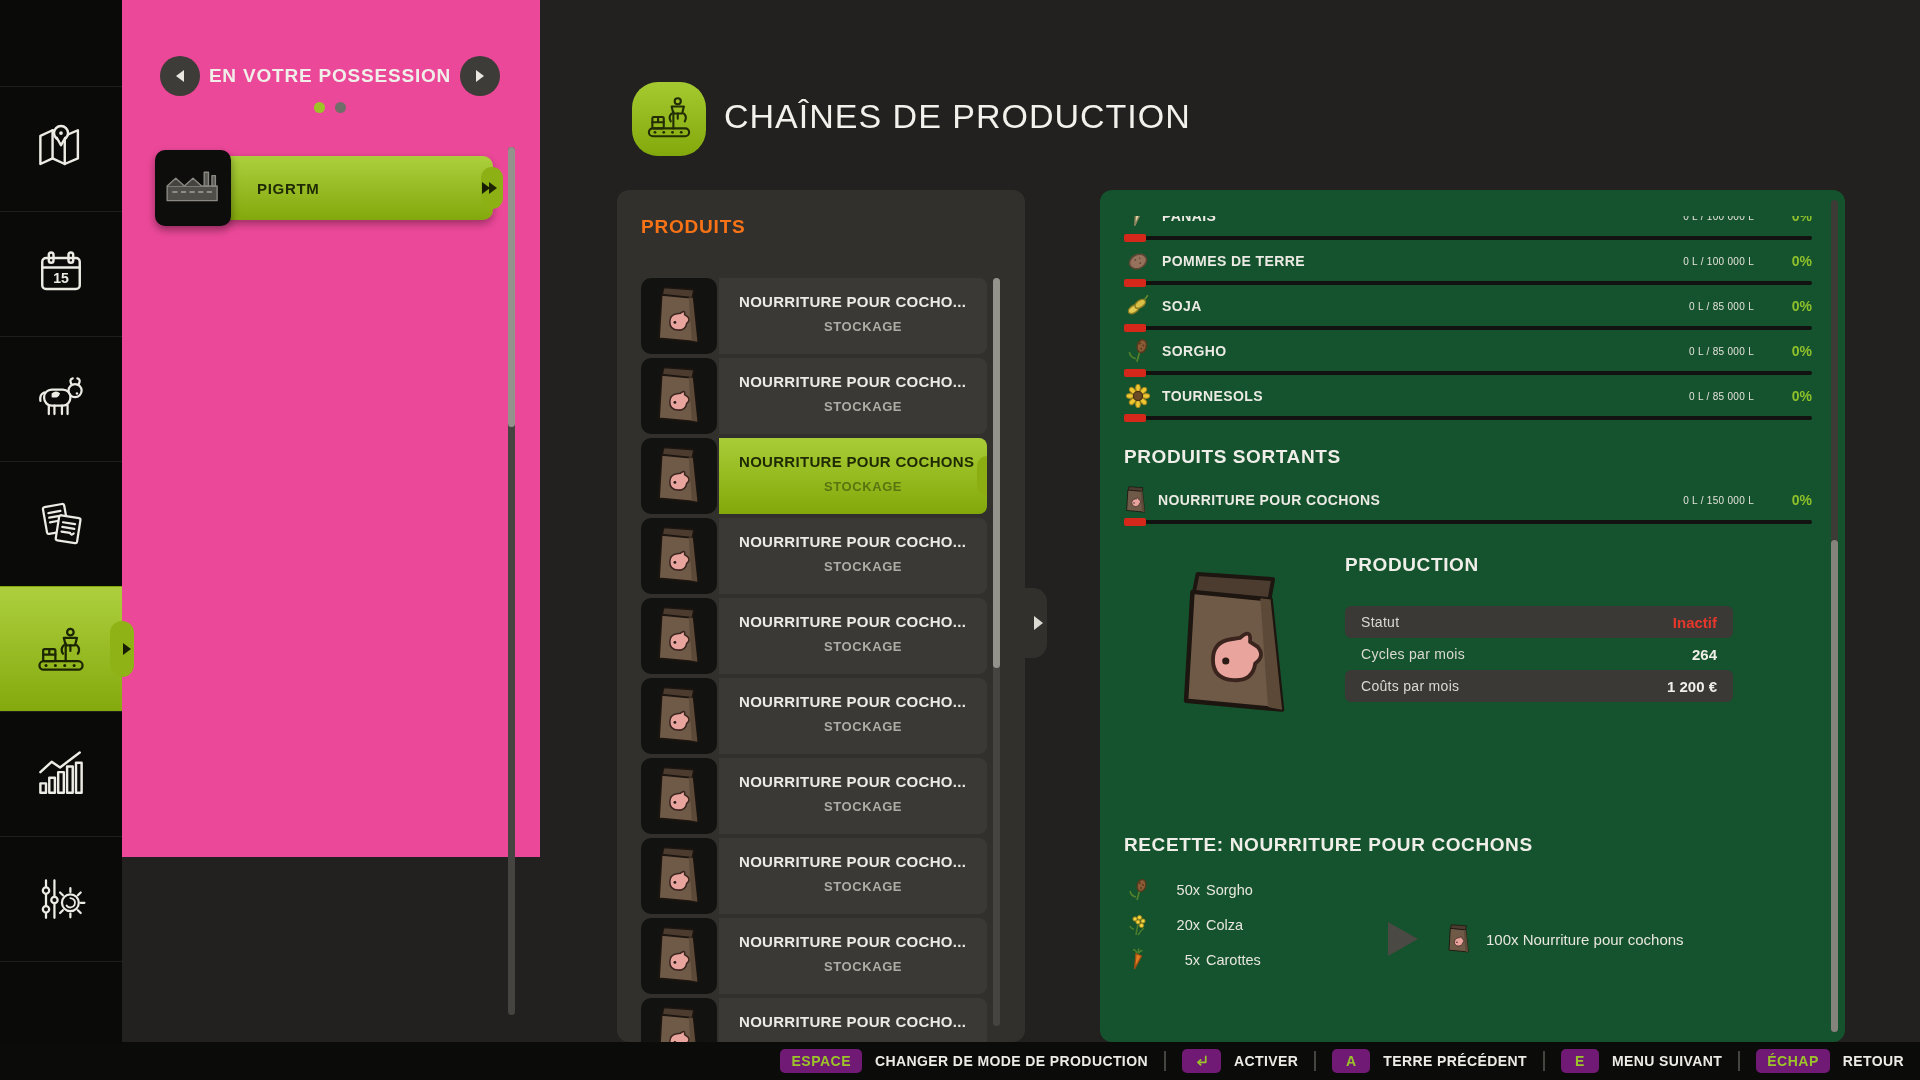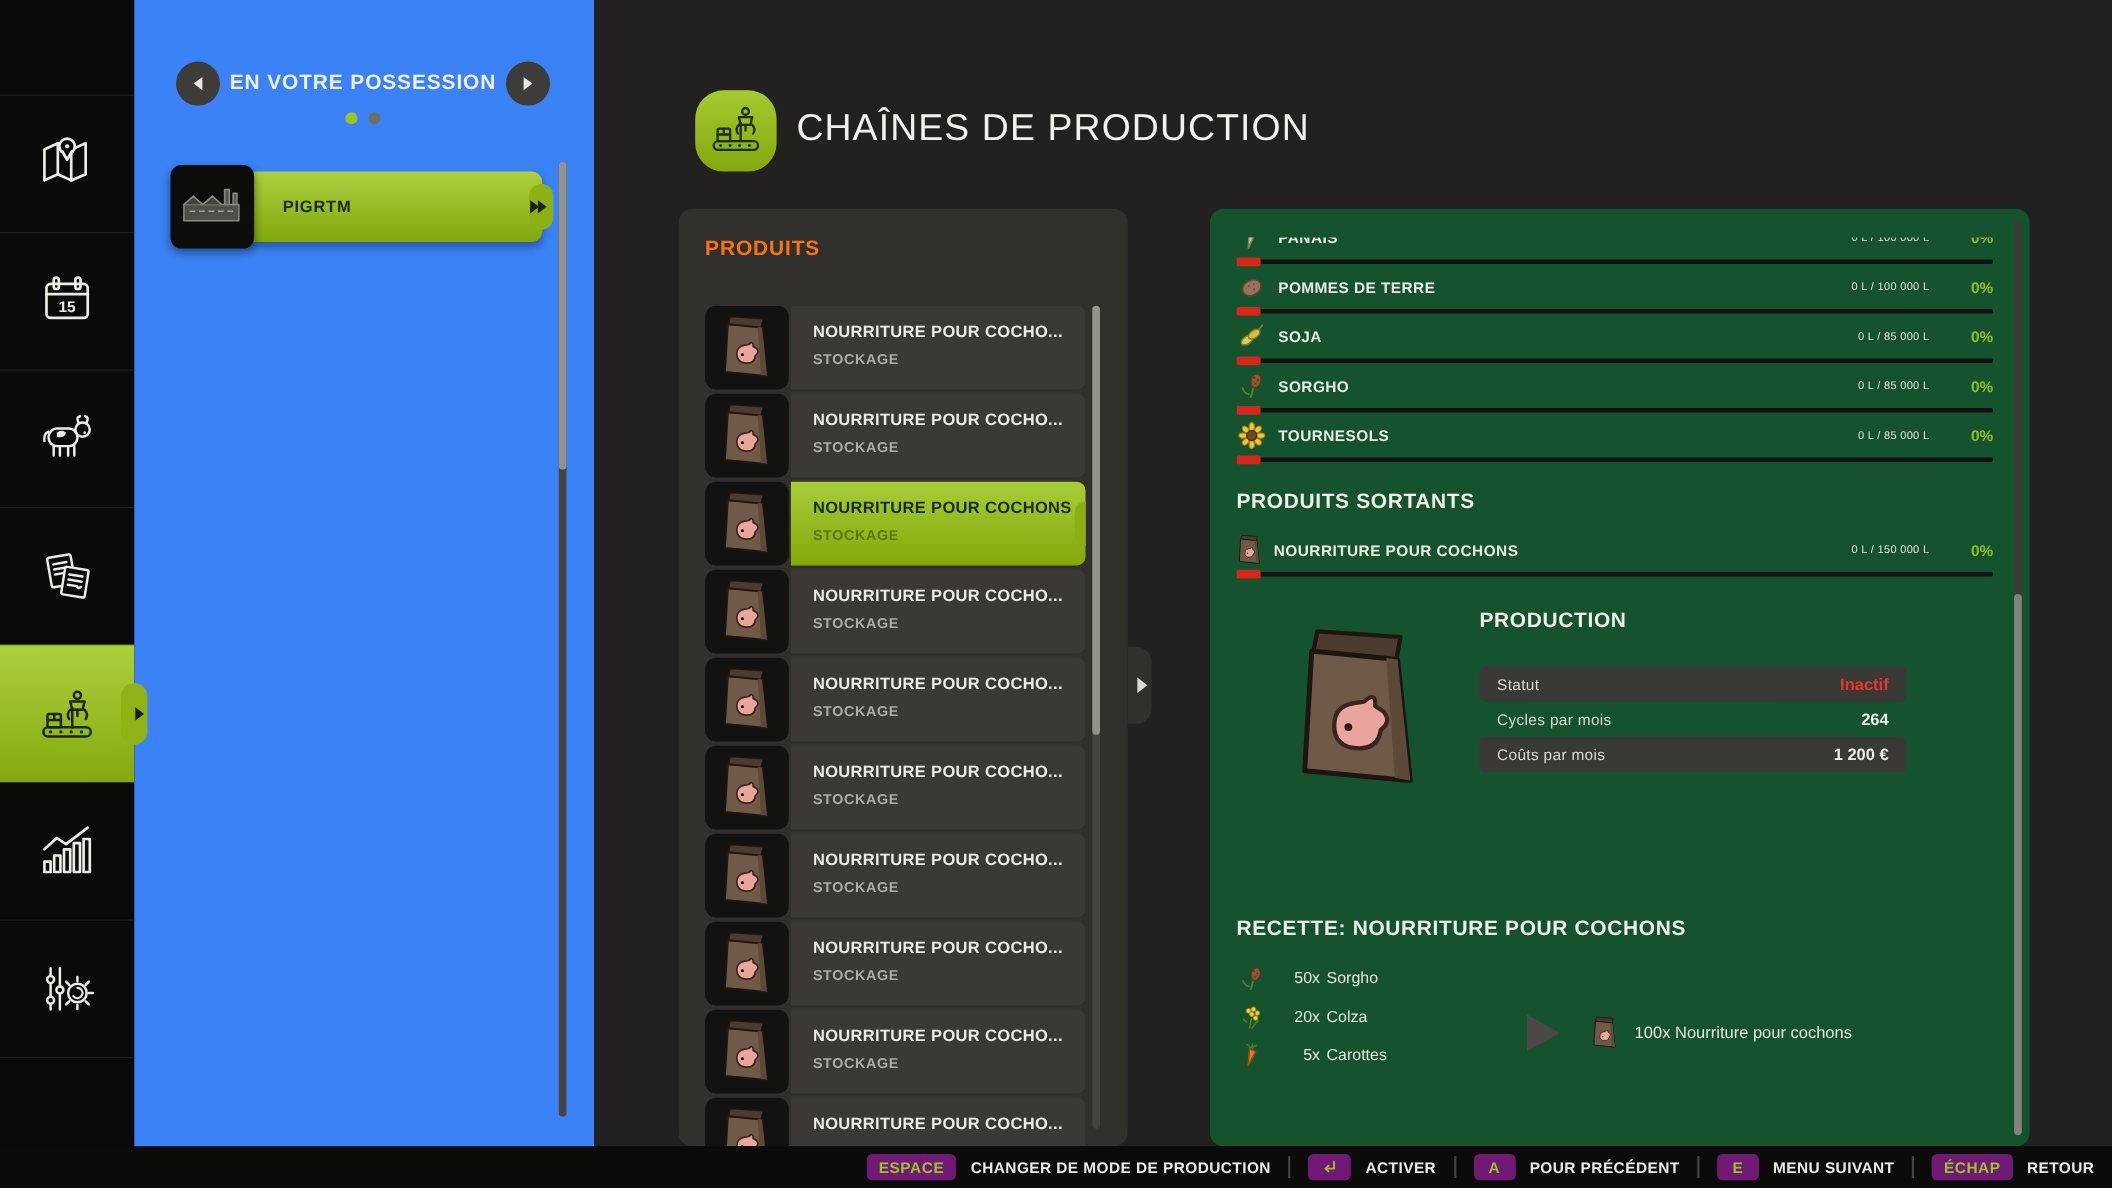--- a/index.html
+++ b/index.html
@@ -11,21 +11,21 @@
   .side-cell{position:relative;height:124px;border-top:1px solid #39393573;display:flex;align-items:center;justify-content:center;color:#ecebe4;cursor:pointer;}
   .side-end{border-top:1px solid #39393573;height:40px;}
   .side-cell .cell-icon{width:60px;height:60px;display:block;text-align:right;}
   .side-cell .cell-icon svg{width:100%;height:100%;display:block;}
   .side-cell.active{background:linear-gradient(180deg,#adcf3e,#84a90d);color:#1c2602;border-top-color:transparent;z-index:6;}
   .side-cell .bump{display:none;}
   .side-cell.active .bump{display:block;position:absolute;right:-12px;top:50%;transform:translateY(-50%);width:24px;height:56px;background:#8fb317;border-radius:12px;}
   .bump i{position:absolute;right:3px;top:50%;transform:translateY(-50%);width:0;height:0;border-top:6px solid transparent;border-bottom:6px solid transparent;border-left:8px solid #171d02;}
 
   
-  .possess{position:absolute;left:122px;top:0;width:418px;height:1080px;background:#3b82f6;}
+  .possess{position:absolute;left:122px;top:0;width:418px;height:857px;background:#ec4899;}
   .possess-header{position:absolute;left:38px;top:56px;width:340px;display:flex;align-items:center;justify-content:space-between;}
   .circle-btn{width:40px;height:40px;border-radius:50%;background:#3d3c38;display:flex;align-items:center;justify-content:center;cursor:pointer;}
   .tri{width:0;height:0;border-style:solid;}
   .tri-left{border-width:6px 8px 6px 0;border-color:transparent #e9e7e0 transparent transparent;}
   .tri-right{border-width:6px 0 6px 8px;border-color:transparent transparent transparent #e9e7e0;}
   .possess-title{color:#f0eee8;font-size:19px;font-weight:700;letter-spacing:.8px;}
   .dots{position:absolute;left:38px;top:102px;width:340px;display:flex;gap:10px;justify-content:center;}
   .dot{width:11px;height:11px;border-radius:50%;background:#6f6e69;cursor:pointer;}
   .dot.active{background:#9cc427;}
   .farm-item{position:absolute;left:33px;top:150px;width:338px;height:76px;display:flex;align-items:center;cursor:pointer;}
@@ -44,21 +44,21 @@
 
   
   .products-panel{position:absolute;left:617px;top:190px;width:408px;height:852px;background:#31302c;border-radius:12px;overflow:hidden;}
   .products-title{position:absolute;left:24px;top:26px;font-size:19px;font-weight:700;color:#f97316;letter-spacing:.8px;}
   .product-list{position:absolute;left:24px;top:88px;width:346px;height:764px;overflow:hidden;display:flex;flex-direction:column;gap:4px;}
   .product-row{display:flex;height:76px;flex:none;cursor:pointer;}
   .product-icon{width:76px;height:76px;border-radius:10px;background:#121210;display:flex;align-items:center;justify-content:center;flex:none;}
   .product-icon svg{width:56px;height:64px;}
   .product-body{position:relative;flex:1;margin-left:2px;background:#3a3935;border-radius:0 8px 8px 0;padding:15px 0 0 20px;}
   .product-name{font-size:15px;font-weight:700;color:#eceae4;letter-spacing:.3px;white-space:nowrap;}
-  .product-sub{margin-top:9px;font-size:13px;font-weight:700;color:#aeaca4;letter-spacing:.6px;}
+  .product-sub{margin-top:9px;font-size:13px;font-weight:700;color:#aeaca4;letter-spacing:.6px;text-align:center;}
   .product-row.selected .product-body{background:linear-gradient(180deg,#a9cd37,#82a80a);}
   .product-row.selected .product-name{color:#1f2903;}
   .product-row.selected .product-sub{color:#5a7410;}
   .product-row .bump3{display:none;}
   .product-row.selected .bump3{display:block;position:absolute;right:-10px;top:50%;transform:translateY(-50%);width:20px;height:40px;background:#8cae12;border-radius:10px;}
   .panel-expander{position:absolute;left:1025px;top:588px;width:22px;height:70px;background:#31302c;border-radius:0 14px 14px 0;z-index:4;cursor:pointer;}
   .panel-expander i{position:absolute;right:4px;top:50%;transform:translateY(-50%);width:0;height:0;border-top:7px solid transparent;border-bottom:7px solid transparent;border-left:9px solid #dcdad3;}
 
   
   .details-panel{position:absolute;left:1100px;top:190px;width:745px;height:852px;background:#14532d;border-radius:12px;overflow:hidden;}
@@ -737,21 +737,21 @@
           <span class="keycap">
             <svg viewBox="0 0 20 20" fill="none" stroke="#9cc42a" stroke-width="2" stroke-linecap="round" stroke-linejoin="round">
     <path d="M15 4 v7 H6"></path>
     <path d="M9 8 L6 11 L9 14"></path>
   </svg>
           </span>
           <span class="bb-label">ACTIVER</span>
         </div>
         <div class="bb-entry">
           <span class="keycap">A</span>
-          <span class="bb-label">POUR PRÉCÉDENT</span>
+          <span class="bb-label">TERRE PRÉCÉDENT</span>
         </div>
         <div class="bb-entry">
           <span class="keycap">E</span>
           <span class="bb-label">MENU SUIVANT</span>
         </div>
         <div class="bb-entry">
           <span class="keycap">ÉCHAP</span>
           <span class="bb-label">RETOUR</span>
         </div>
       </div>

